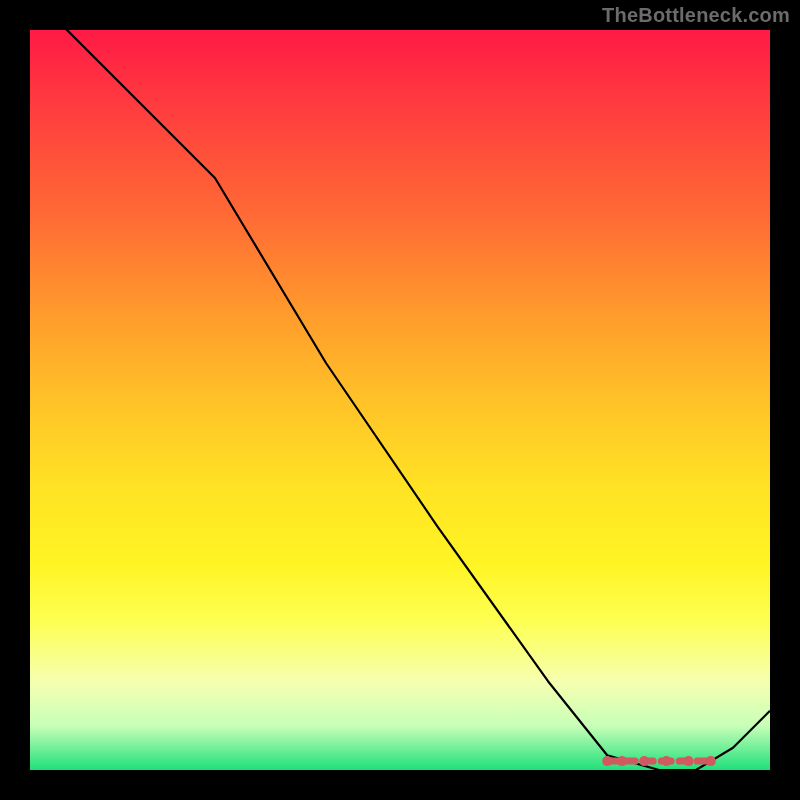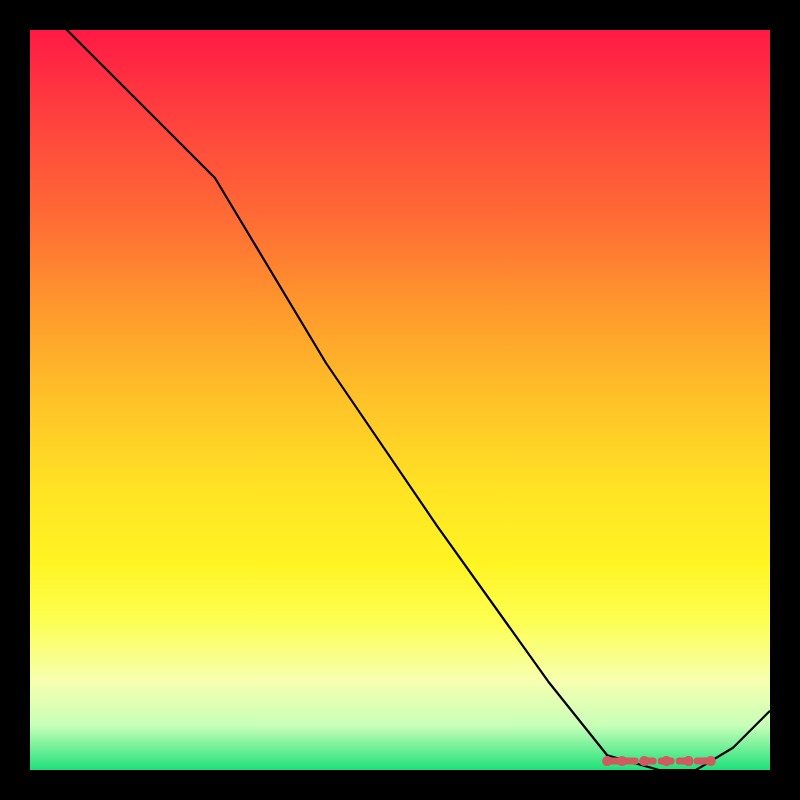--- a/index.html
+++ b/index.html
@@ -70,20 +70,21 @@
     stroke-linecap: round;
   }
   .marker-dot {
     fill: #d05a5f;
   }
 </style>
 </head>
 <body>
 <div class="container">
 
+  <div class="watermark">TheBottleneck.com</div>
 
   <div class="plot-area"></div>
 
   <svg class="overlay" viewBox="0 0 740 740" preserveAspectRatio="none">
     <path id="curve-path" class="curve" d="M0.0 -37.0 L74.0 37.0 L185.0 148.0 L296.0 333.0 L407.0 495.8 L518.0 651.2 L577.2 725.2 L629.0 740.0 L666.0 740.0 L703.0 717.8 L740.0 680.8"></path>
     <g id="markers">
         <path class="marker-line" d="M577.2 731.1 L680.8 731.1" stroke-dasharray="10 8"></path>
         <circle class="marker-dot" cx="577.2" cy="731.1" r="5"></circle>
         <circle class="marker-dot" cx="592.0" cy="731.1" r="5"></circle>
         <circle class="marker-dot" cx="614.2" cy="731.1" r="5"></circle>

